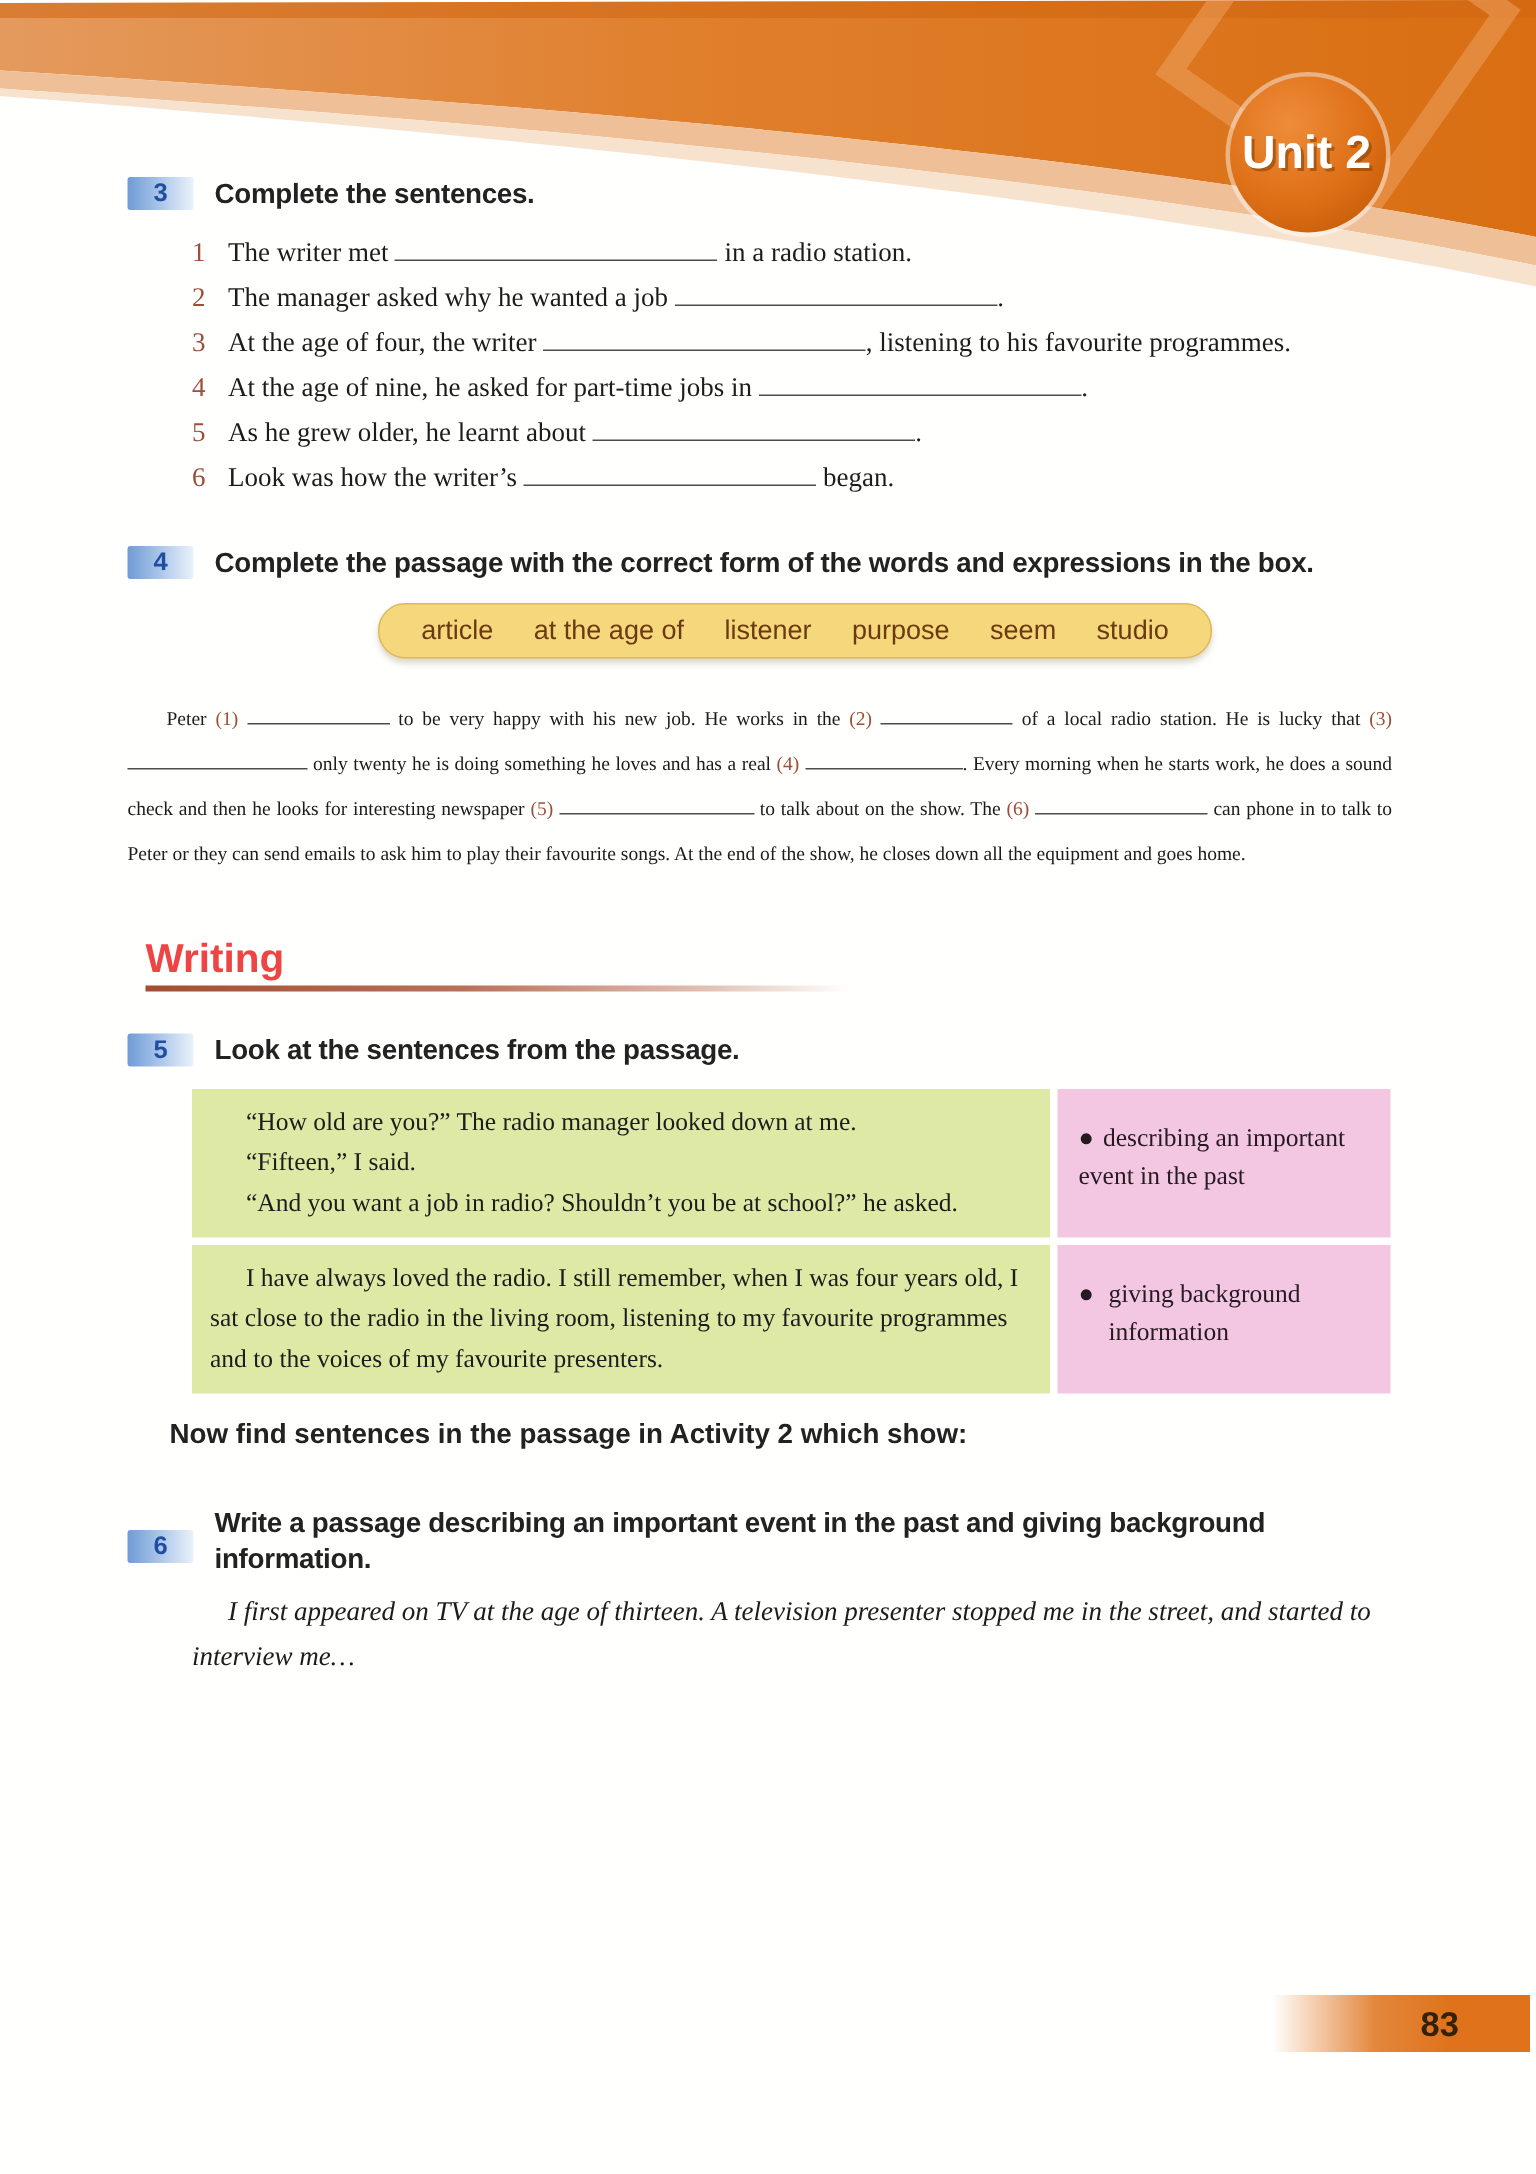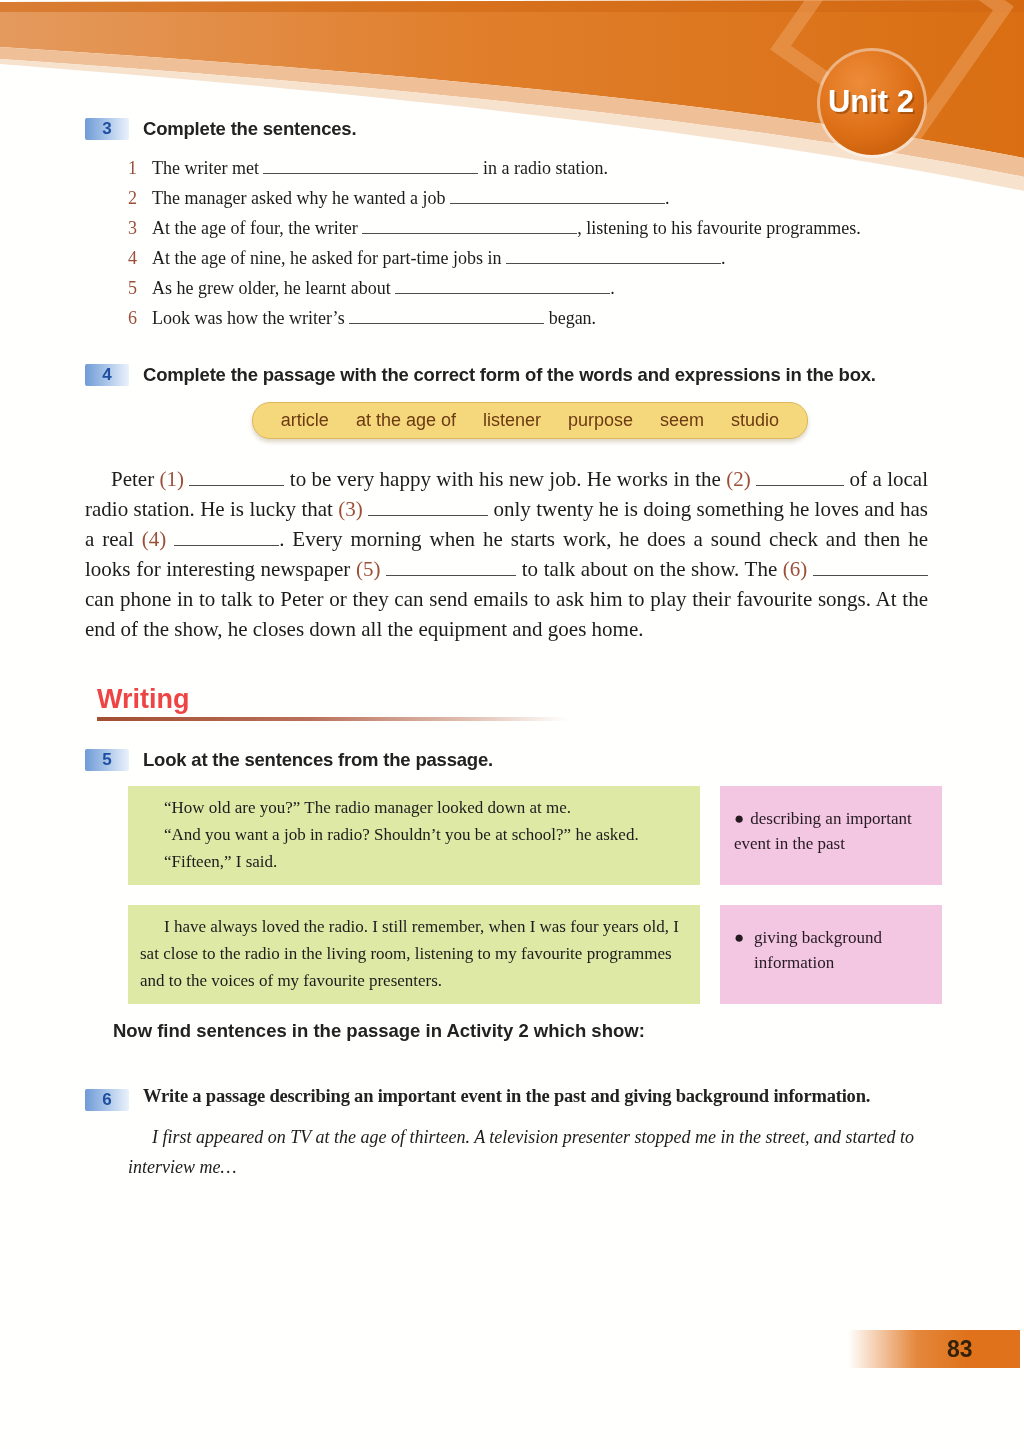--- a/index.html
+++ b/index.html
@@ -26,44 +26,44 @@
   .blank { display:inline-block; border-bottom:1.5px solid #4d4d4d; height:14px; vertical-align:baseline; }
   .w215 { width:215px; } .w195 { width:195px; }
   .w95 { width:95px; } .w88 { width:88px; } .w120 { width:120px; }
   .w105 { width:105px; } .w130 { width:130px; } .w115 { width:115px; }
 
   .sec4 { margin-top:31px; }
   .word-box { margin:16px 0 0 167px; width:556px; height:37px; border-radius:18px;
     background:#f6d87c; border:1px solid #ddb85a; box-shadow:0 3px 4px rgba(120,90,30,0.25);
     display:flex; align-items:center; justify-content:center; gap:27px;
     font-family:"Liberation Sans", sans-serif; font-size:18px; color:#6b3a12; }
-  .passage { margin-top:25px; font-size:21px; line-height:30px; text-align:justify; text-indent:26px; max-width:843px; }
+  .passage { margin-top:25px; font-size:13px; line-height:30px; text-align:justify; text-indent:26px; max-width:843px; }
   .pnum { color:#9c4f38; }
 
   .writing-head { position:relative; margin:40px 0 10px 12px; font-family:"Liberation Sans", sans-serif;
     font-weight:bold; font-size:27px; color:#ef4444; width:480px; }
   .writing-rule { position:absolute; left:0; bottom:-6px; width:470px; height:4px;
     background:linear-gradient(to right,#a34e32 0%, #b9705a 45%, #e2c2b4 80%, rgba(250,242,238,0) 100%); }
 
   .sec5 { margin-top:34px; }
 
-  .sent-table { margin:15px 0 0 43px; display:grid; grid-template-columns:572px 222px; gap:20px; width:679px; }
+  .sent-table { margin:15px 0 0 43px; display:grid; grid-template-columns:572px 222px; gap:5px; width:679px; }
   .cell-green { background:#dfe9a6; padding:8px 12px 10px 12px; font-size:17px; line-height:27px; }
   .cell-green p { text-indent:24px; }
   .cell-pink { background:#f3c6e2; padding:20px 8px 8px 14px; font-size:17px; line-height:25px; color:#241a20; }
   .pink-item .bullet { margin-right:6px; }
   .pink-item.hang { display:flex; }
   .pink-item.hang .bullet { flex:0 0 14px; }
 
   .find-head { margin:16px 0 0 28px; font-family:"Liberation Sans", sans-serif; font-weight:bold; font-size:18.5px; color:#222; }
   .find-bullets { margin:9px 0 0 43px; display:flex; gap:38px; font-size:17.5px; }
   .find-bullets .bullet { margin-right:7px; }
 
   .sec6 { margin-top:36px; }
-  .sec6 .ex-title { white-space:normal; max-width:740px; line-height:36px;font-family:Liberation Serif, serif; }
+  .sec6 .ex-title { white-space:normal; max-width:740px; line-height:24px; }
   .sec6 .ex-badge { margin-top:7px; }
   .prompt-italic { margin:8px 0 0 43px; font-style:italic; font-size:18px; line-height:30px; text-indent:24px; max-width:805px; }
 
   
   .page-bar { position:absolute; top:1330px; left:848px; right:4px; height:38px;
     background:linear-gradient(to right, rgba(223,114,26,0) 0%, rgba(223,114,26,0.85) 40%, #df721a 70%);
     display:flex; align-items:center; }
   .page-num { margin-left:99px; font-family:"Liberation Sans", sans-serif; font-weight:bold; font-size:23px; color:#33210a; }
 </style>
 </head>
@@ -155,22 +155,22 @@
     </div>
 
     <div class="ex-head sec5">
       <span class="ex-badge">5</span>
       <span class="ex-title">Look at the sentences from the passage.</span>
     </div>
 
     <div class="sent-table">
       <div class="cell-green">
         <p>“How old are you?” The radio manager looked down at me.</p>
+        <p>“Fifteen,” I said.</p>
         <p>“And you want a job in radio? Shouldn’t you be at school?” he asked.</p>
-        <p>“Fifteen,” I said.</p>
       </div>
       <div class="cell-pink">
         <div class="pink-item"><span class="bullet">●</span><span>describing an important event in the past</span></div>
       </div>
       <div class="cell-green">
         <p>I have always loved the radio. I still remember, when I was four years old, I sat close to the radio in the living room, listening to my favourite programmes and to the voices of my favourite presenters.</p>
       </div>
       <div class="cell-pink">
         <div class="pink-item hang">
             <span class="bullet">●</span>

